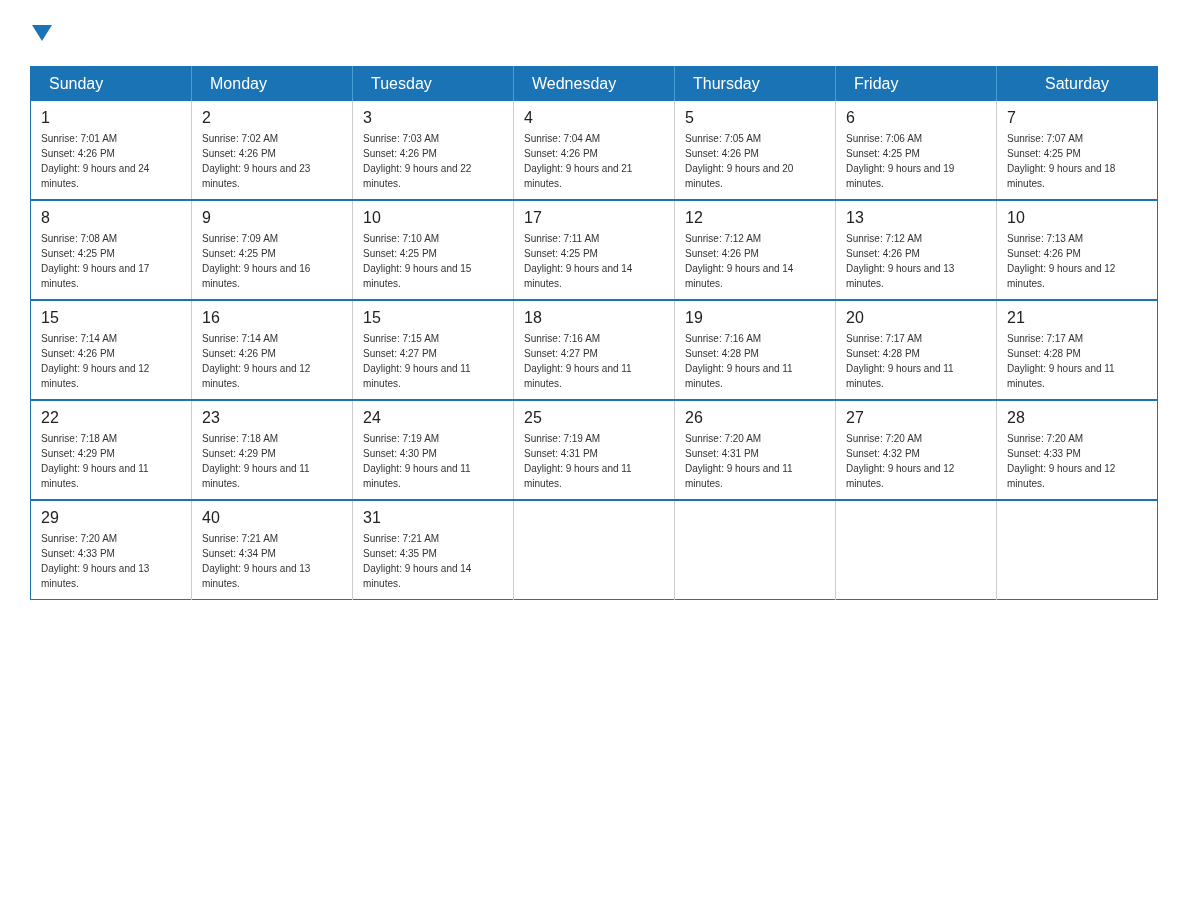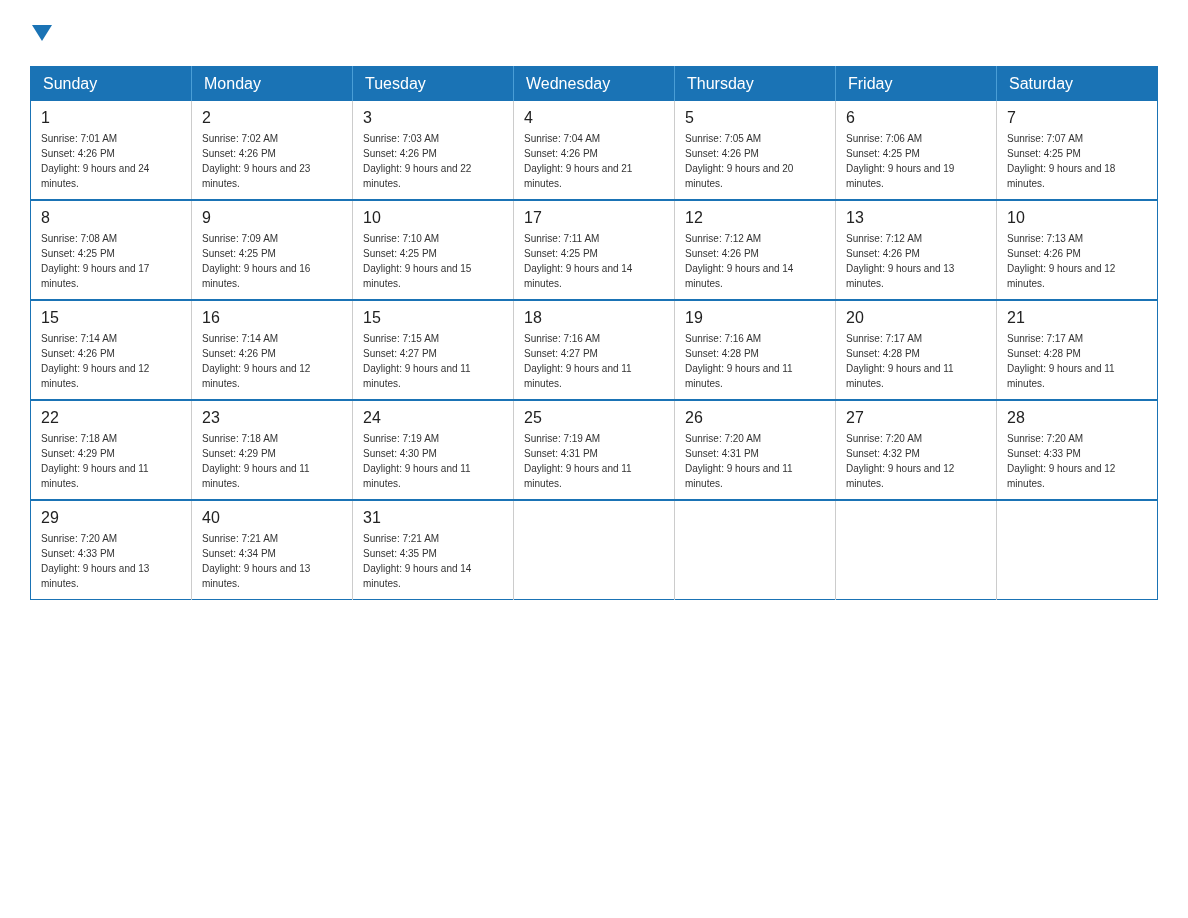--- a/index.html
+++ b/index.html
@@ -58,27 +58,27 @@
       margin-top: 4px;
     }
     .calendar {
       width: 100%;
       border-collapse: collapse;
       border: 1px solid #1a73b5;
     }
     .calendar th {
       background-color: #1a73b5;
       color: #fff;
-      padding: 8px 12px;
+      padding: 8px 18px;
       text-align: left;
       font-size: 16px;
       font-weight: normal;
       border-right: 1px solid #4a9ed6;
     }
-    .calendar th:last-child { border-right: none; }
+    .calendar th:last-child { border-right: none; text-align: center; }
     .calendar td {
       vertical-align: top;
       padding: 8px 10px;
       border-right: 1px solid #ccc;
       border-bottom: 2px solid #1a73b5;
       font-size: 13px;
       color: #333;
       width: 14.28%;
       min-height: 100px;
     }

